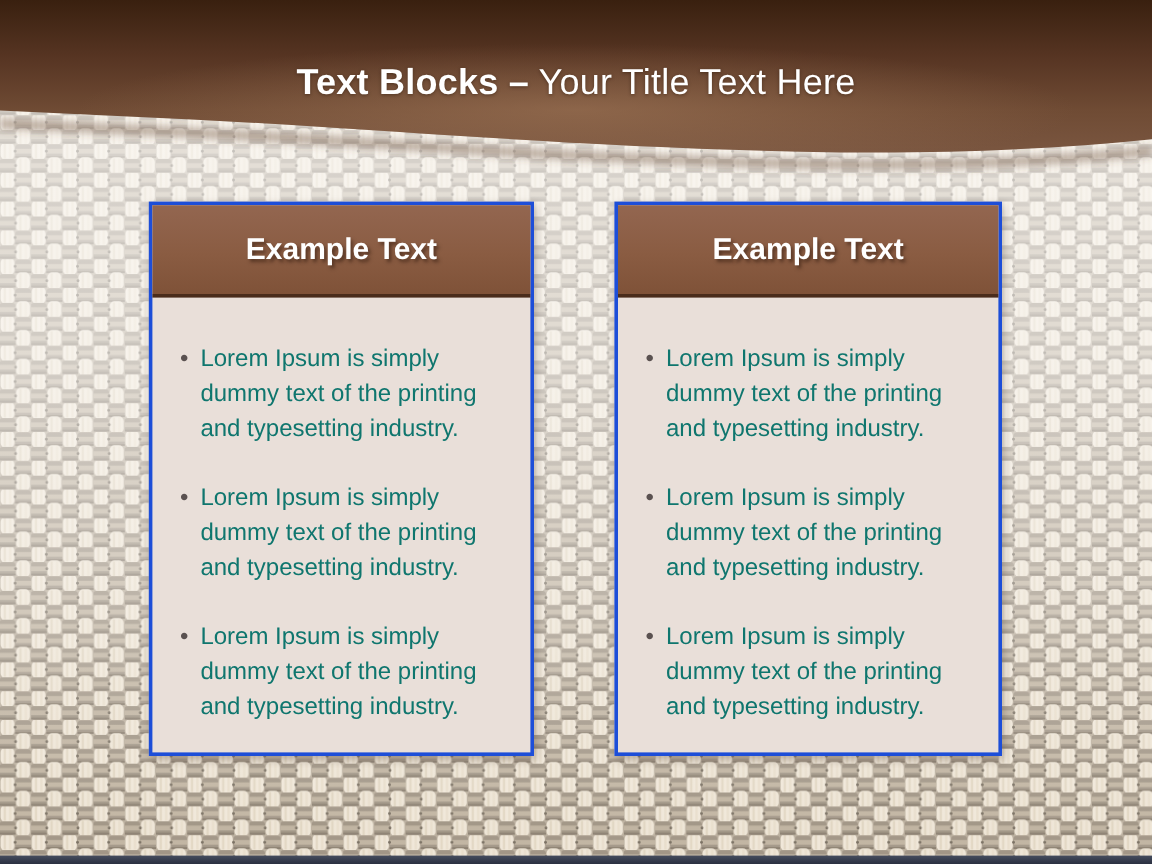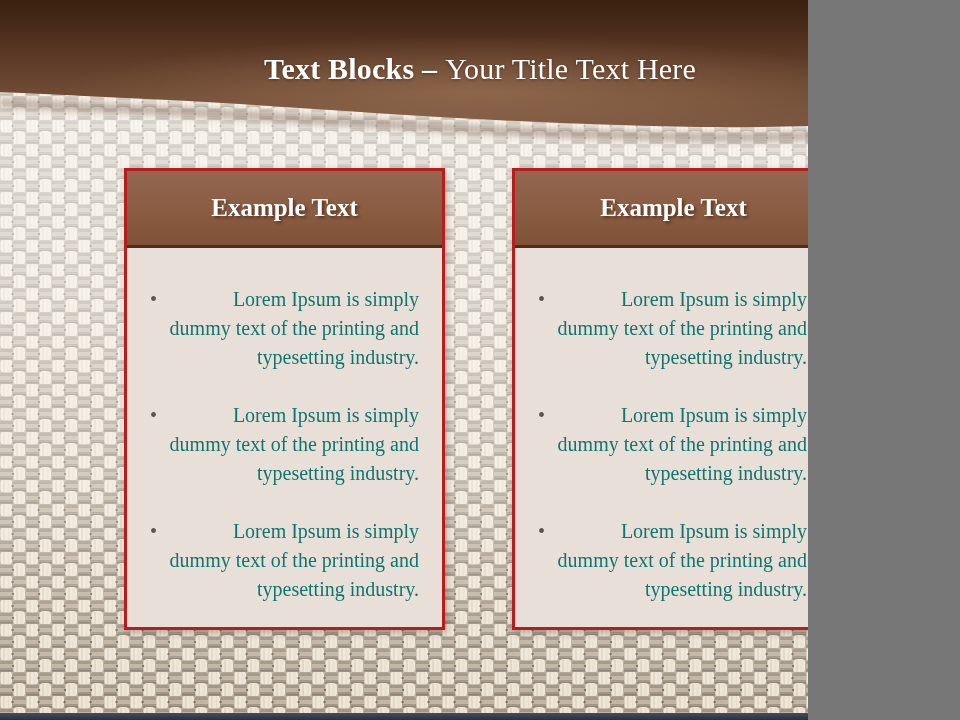--- a/index.html
+++ b/index.html
@@ -1,17 +1,17 @@
 <!DOCTYPE html>
 <html><head>
 <meta charset="utf-8">
 <style>
   html,body{margin:0;padding:0;}
   body{font-family:"Liberation Sans",sans-serif;background:#777;}
-  .slide{position:relative;width:808px;height:720px;overflow:hidden;background:#cfc3b2;font-family:Liberation Serif, serif;}
+  .slide{position:relative;width:960px;height:720px;overflow:hidden;background:#cfc3b2;}
 
   
   .texture{position:absolute;left:0;top:0;z-index:0;}
   .wash{position:absolute;left:0;top:0;width:960px;height:720px;z-index:1;
         background:linear-gradient(180deg,
           rgba(255,255,255,0.28) 0%,
           rgba(255,255,255,0.62) 17%,
           rgba(255,255,255,0.56) 42%,
           rgba(255,255,255,0.40) 66%,
           rgba(255,255,255,0.22) 84%,
@@ -20,22 +20,22 @@
 
   
   .header-wave{position:absolute;left:0;top:0;z-index:2;}
   .slide-title{position:absolute;left:0;top:50px;width:960px;z-index:3;
                text-align:center;color:#fff;font-size:30px;line-height:38px;
                text-shadow:0 1px 3px rgba(30,15,5,0.45);letter-spacing:0.2px;}
   .slide-title .t-bold{font-weight:bold;margin-right:8px;}
 
   
   .card{position:absolute;top:168px;height:462px;box-sizing:border-box;
-        border:3px solid #b91c1c;background:#e9dfd9;z-index:3;
-        box-shadow:2px 3px 7px rgba(60,40,25,0.30);text-align:right;}
+        border:3px solid #1d4ed8;background:#e9dfd9;z-index:3;
+        box-shadow:2px 3px 7px rgba(60,40,25,0.30);}
   .card-left{left:124px;width:321px;}
   .card-right{left:512px;width:323px;}
   .card-header{height:74px;display:flex;align-items:center;justify-content:center;
                background:linear-gradient(180deg,#936650 0%,#8a5c42 55%,#7f5238 100%);
                border-bottom:3px solid #4a2c1b;}
   .card-header span{color:#fff;font-weight:bold;font-size:25px;
                     text-shadow:2px 2px 3px rgba(46,24,12,0.55);}
   .card-body{margin:0;padding:37px 18px 0 23px;list-style:none;}
   .bullet{position:relative;padding-left:17px;width:252px;margin:0 0 29px 0;}
   .bullet .dot{position:absolute;left:0;top:0;color:#5a5150;font-size:20px;line-height:29px;}

